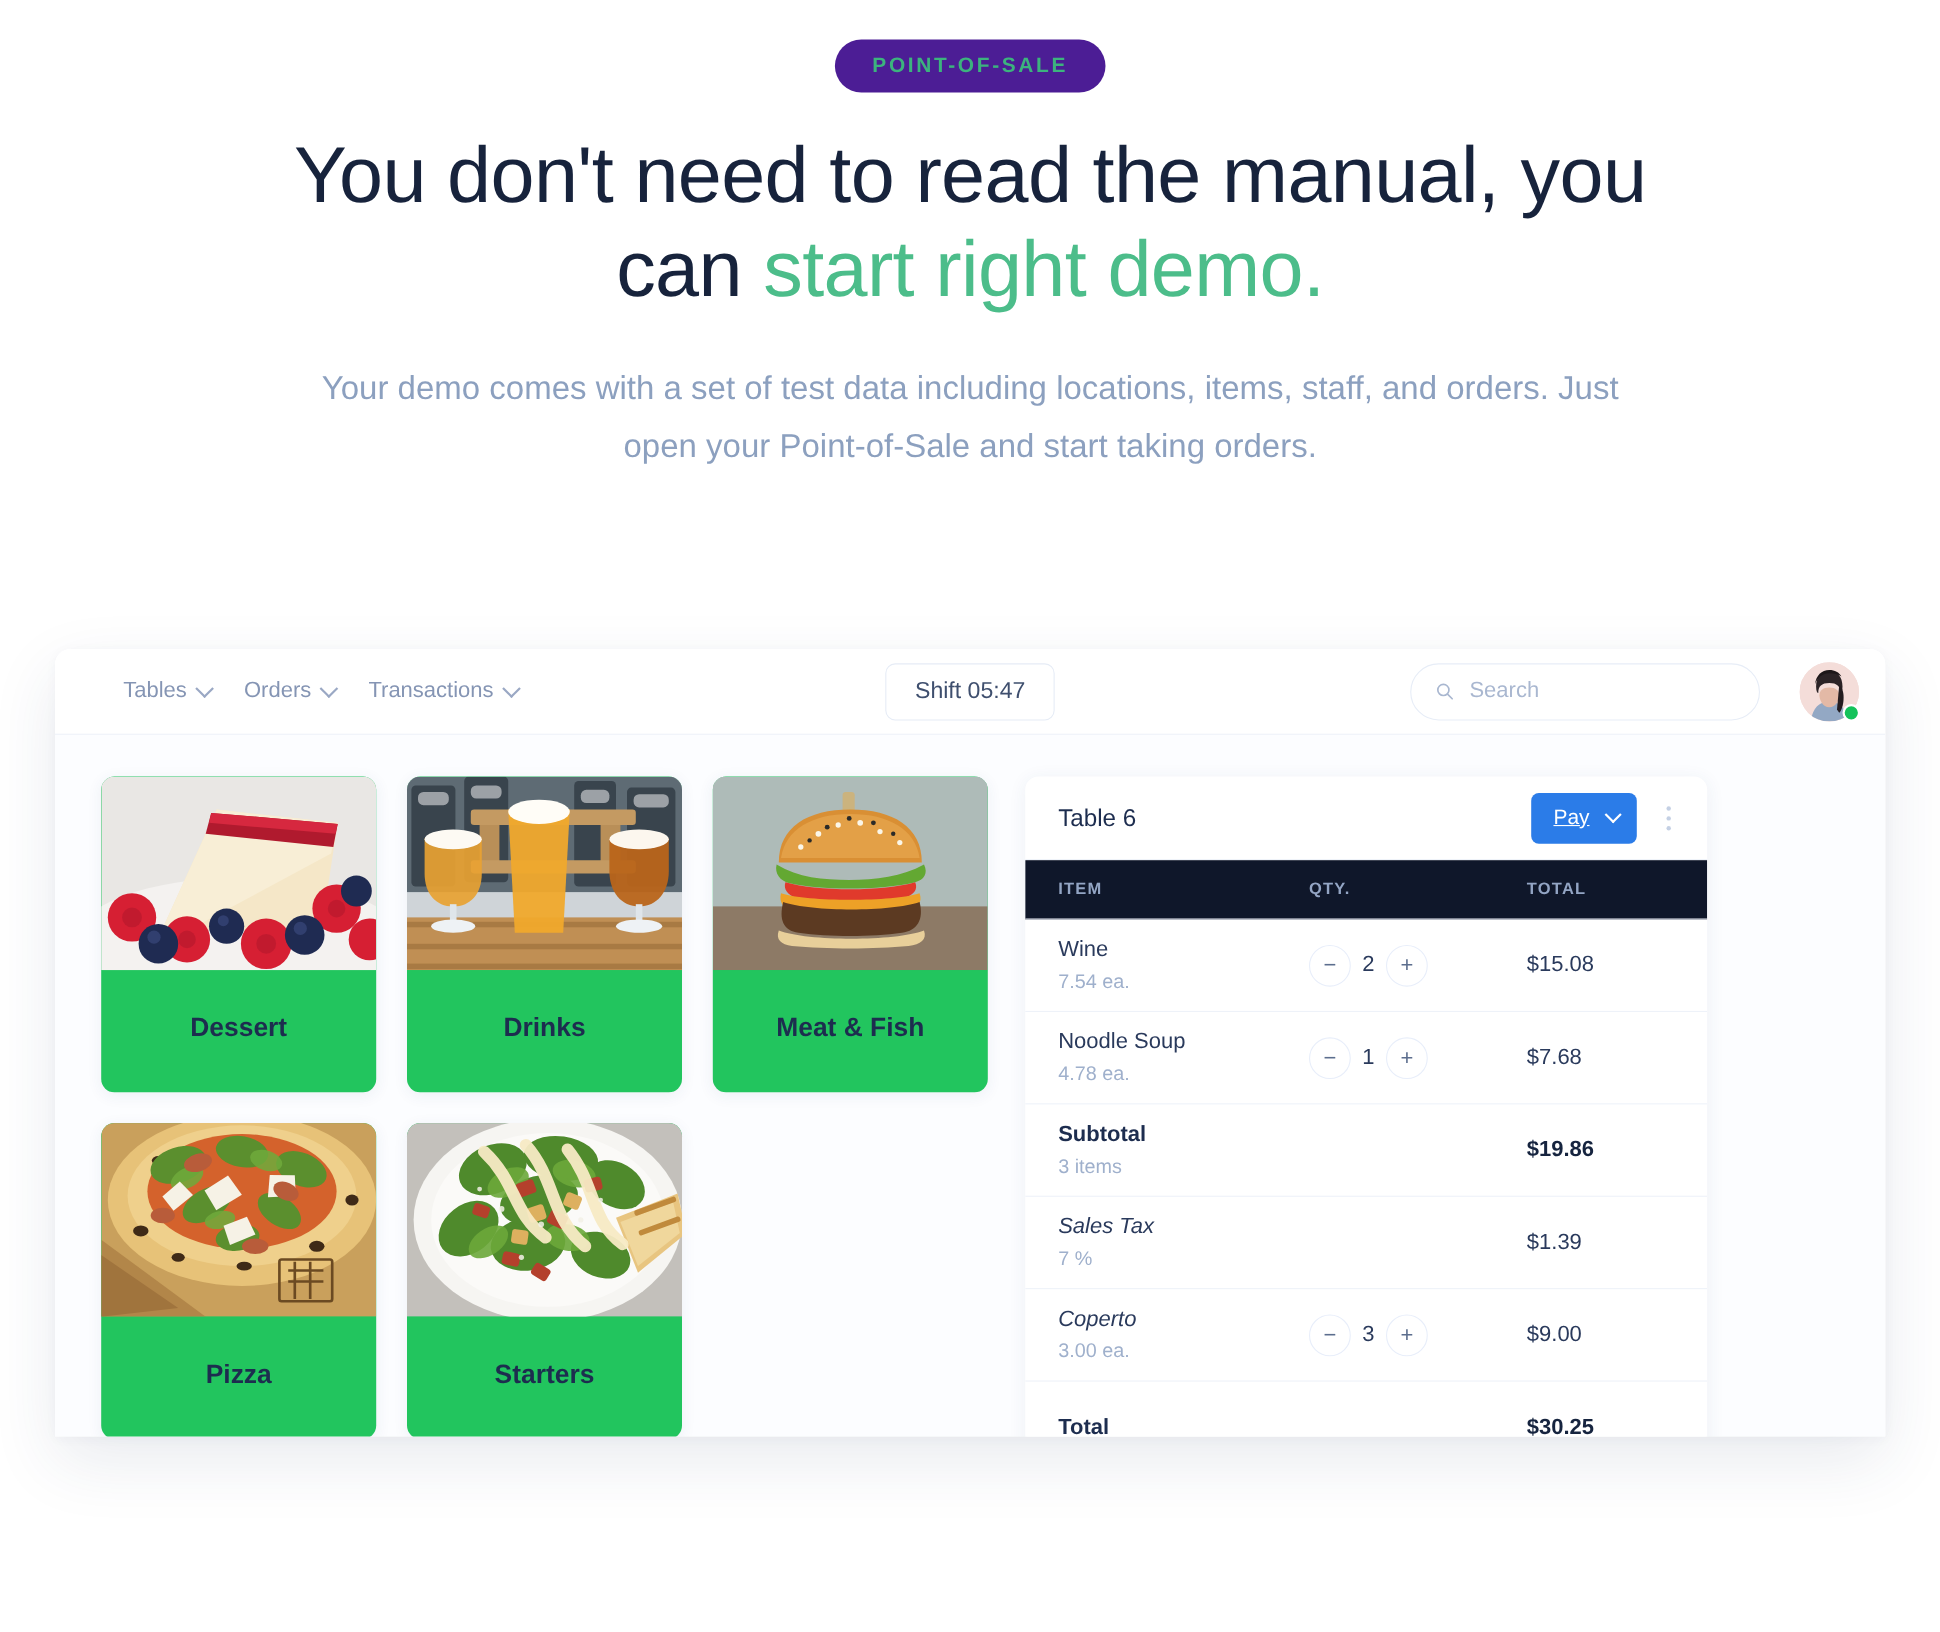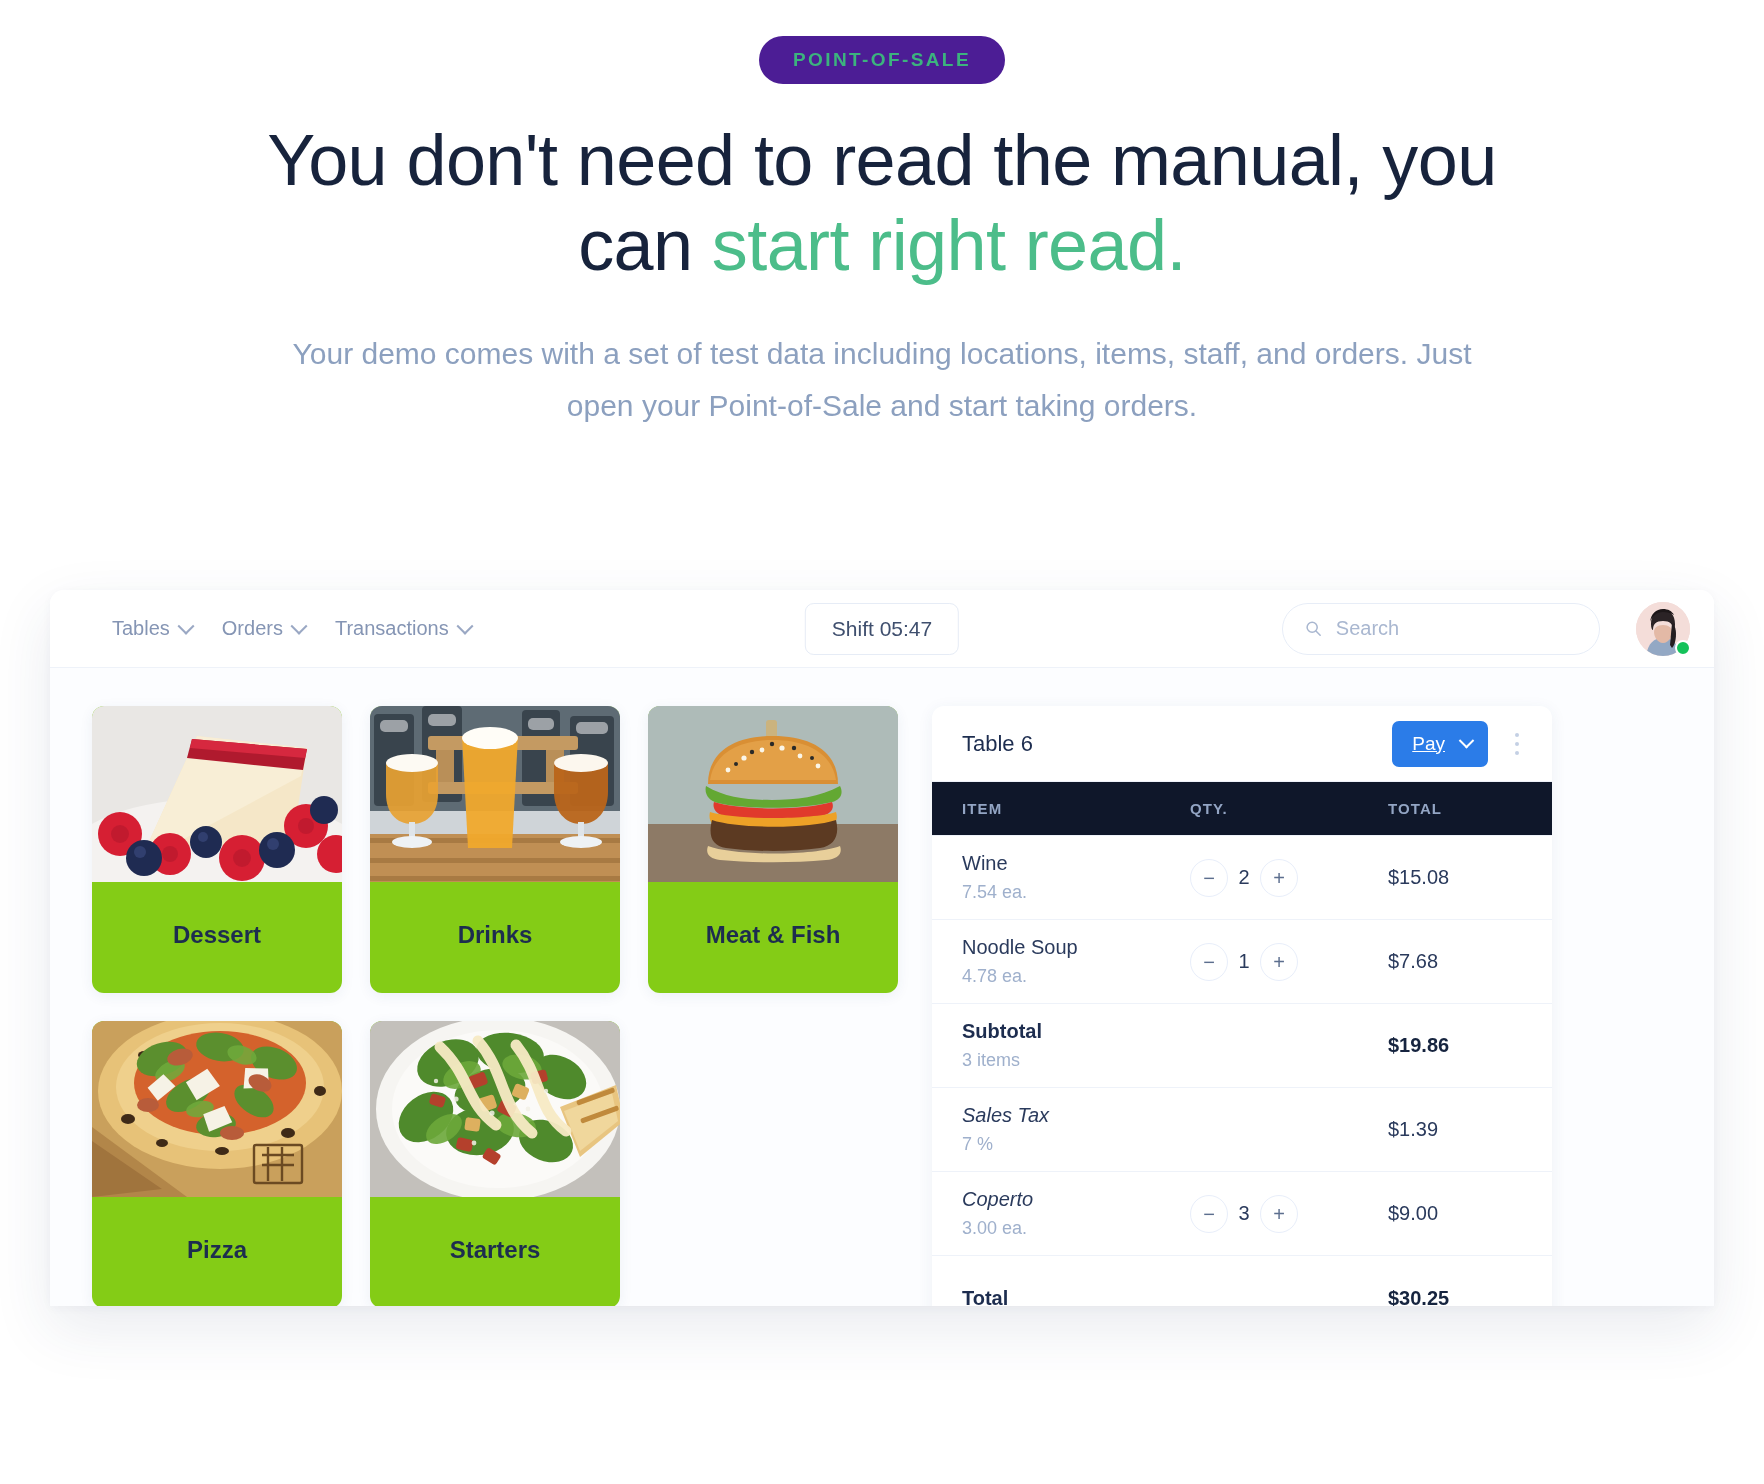--- a/index.html
+++ b/index.html
@@ -159,21 +159,21 @@
 
   .cat-grid {
     display: grid;
     grid-template-columns: repeat(3, 250px);
     grid-auto-rows: 287px;
     gap: 28px;
     align-content: start;
   }
 
   .cat-card {
-    background: #84cc16;
+    background: #22c55e;
     border-radius: 12px;
     box-shadow: 0 3px 14px rgba(45,70,120,0.07);
     overflow: hidden;
     cursor: pointer;
     display: flex;
     flex-direction: column;
   }
   .cat-photo { height: 176px; width: 100%; position: relative; overflow: hidden; }
   .cat-photo svg { width: 100%; height: 100%; display: block; }
   .cat-label {
@@ -287,21 +287,21 @@
   }
   .step-val { font-size: 20px; color: #2a3a5c; width: 28px; text-align: center; }
 </style>
 </head>
 <body>
 
 <div class="hero">
   <div class="eyebrow">POINT-OF-SALE</div>
 
   <h1 class="headline">
-    <span>You don't need to read the manual, you can </span><span class="accent">start right read.</span>
+    <span>You don't need to read the manual, you can </span><span class="accent">start right demo.</span>
   </h1>
 
   <p class="subhead">Your demo comes with a set of test data including locations, items, staff, and orders. Just open your Point-of-Sale and start taking orders.</p>
 </div>
 
 <div class="pos-window">
 
   <div class="pos-toolbar">
     <div class="nav-group">
       <div class="nav-item">

